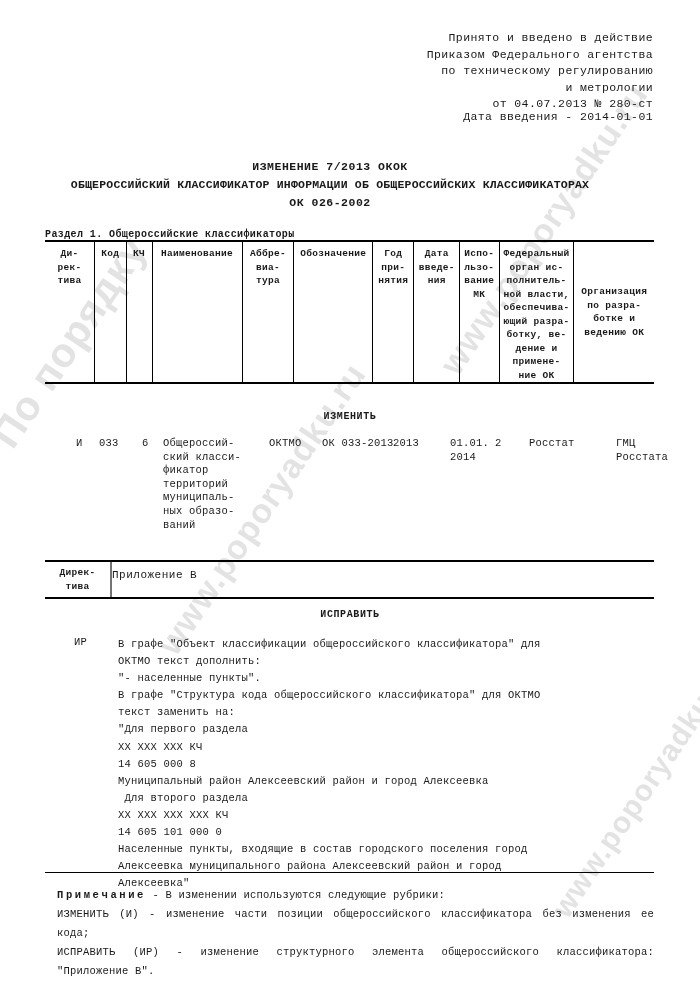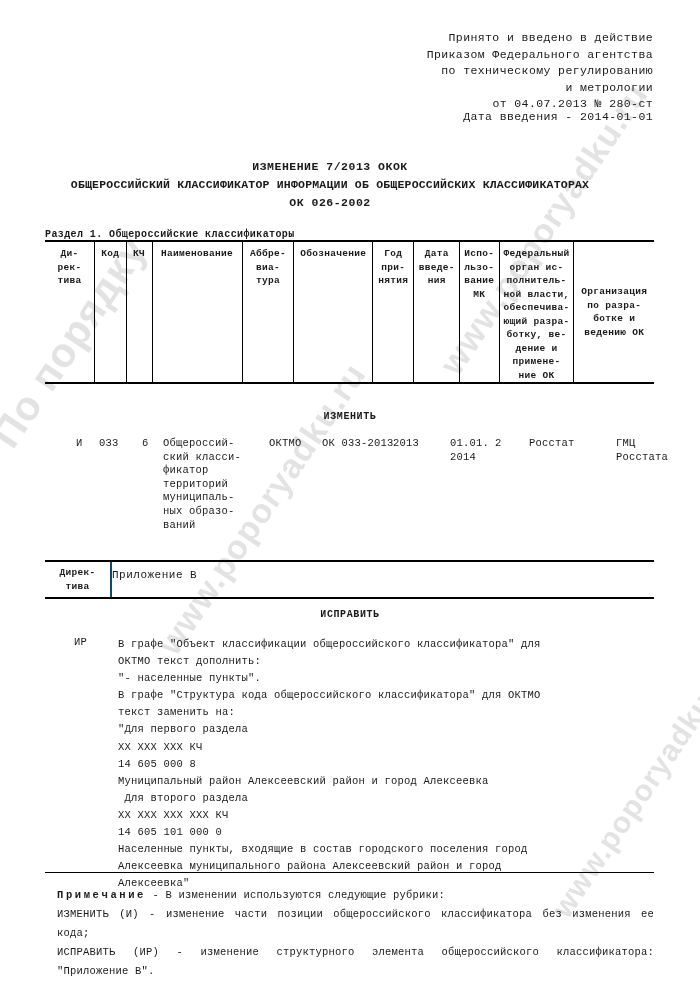--- a/index.html
+++ b/index.html
@@ -167,21 +167,21 @@
     left: 45px;
     width: 609px;
     height: 39px;
     border-top: 2px solid #000;
     border-bottom: 2px solid #000;
     display: flex;
     box-sizing: border-box;
   }
   .tbl-prilozh .p-dir {
     width: 67px;
-    border-right: 2px solid #0c4a6e;
+    border-right: 2px solid #737373;
     box-sizing: border-box;
     padding-top: 4px;
     text-align: center;
     font-size: 9.5px;
     font-weight: bold;
     line-height: 13.5px;
     letter-spacing: 0.3px;
   }
   .tbl-prilozh .p-dir span { display: block; }
   .tbl-prilozh .p-body {

